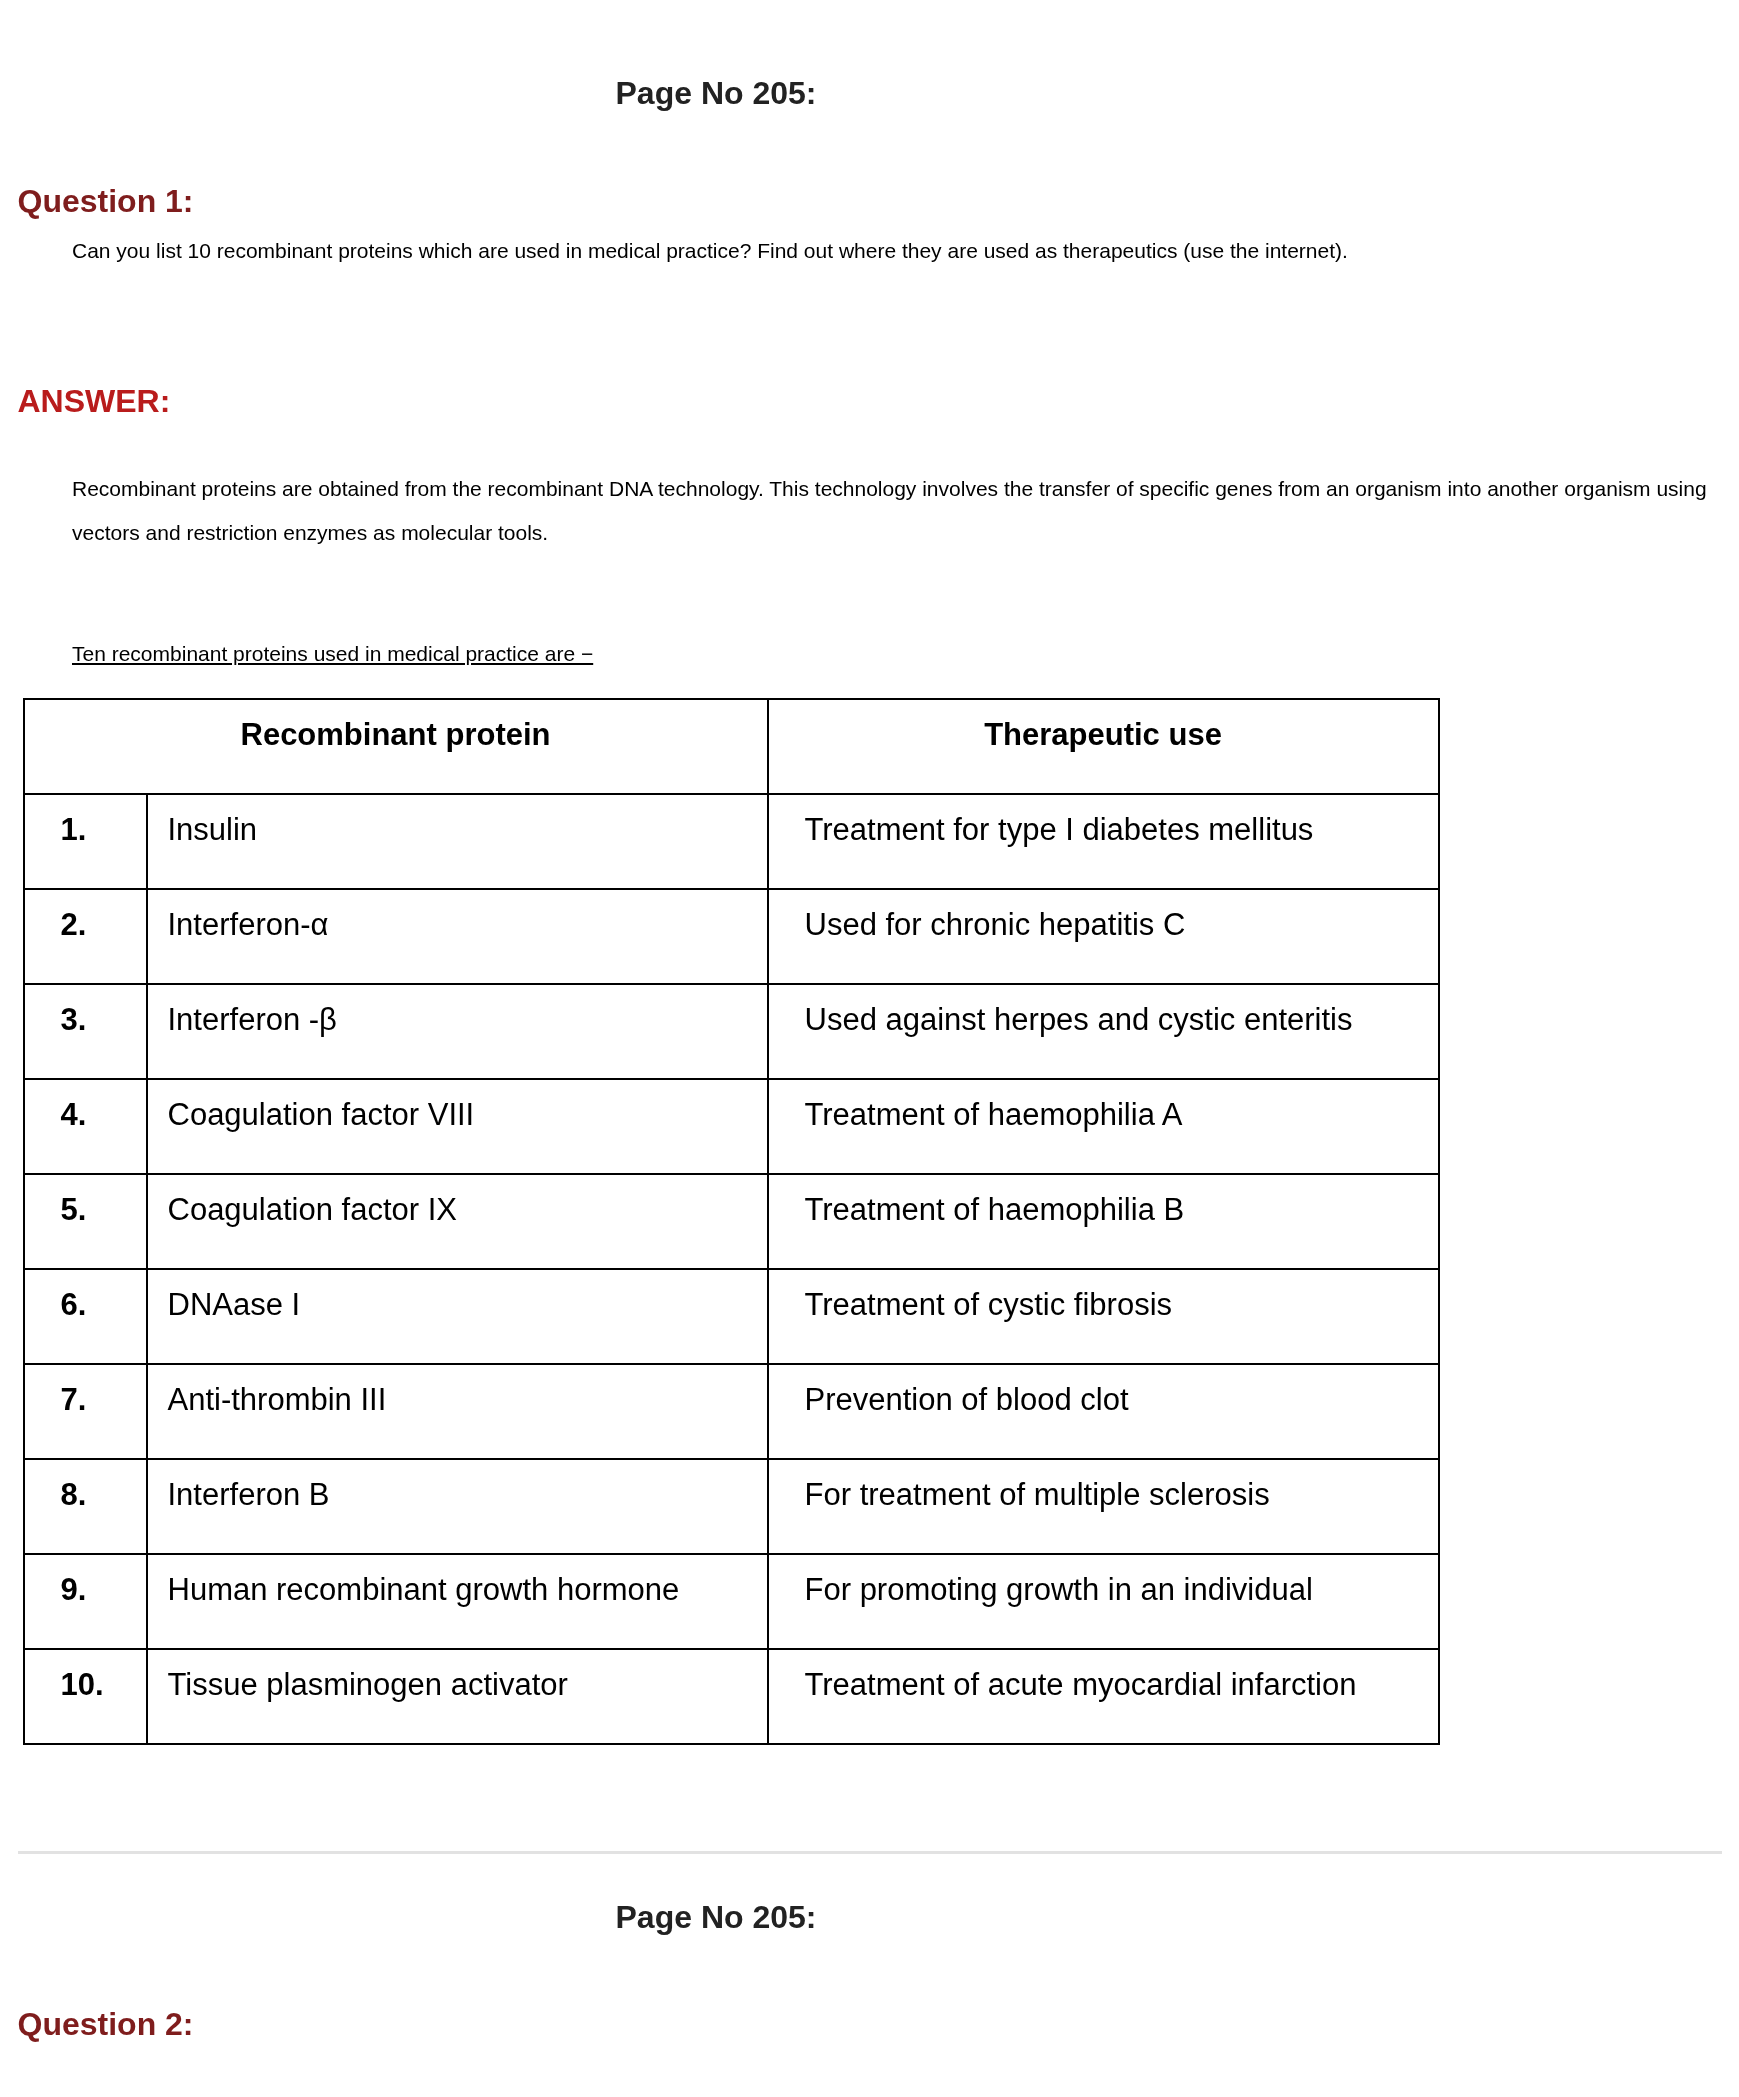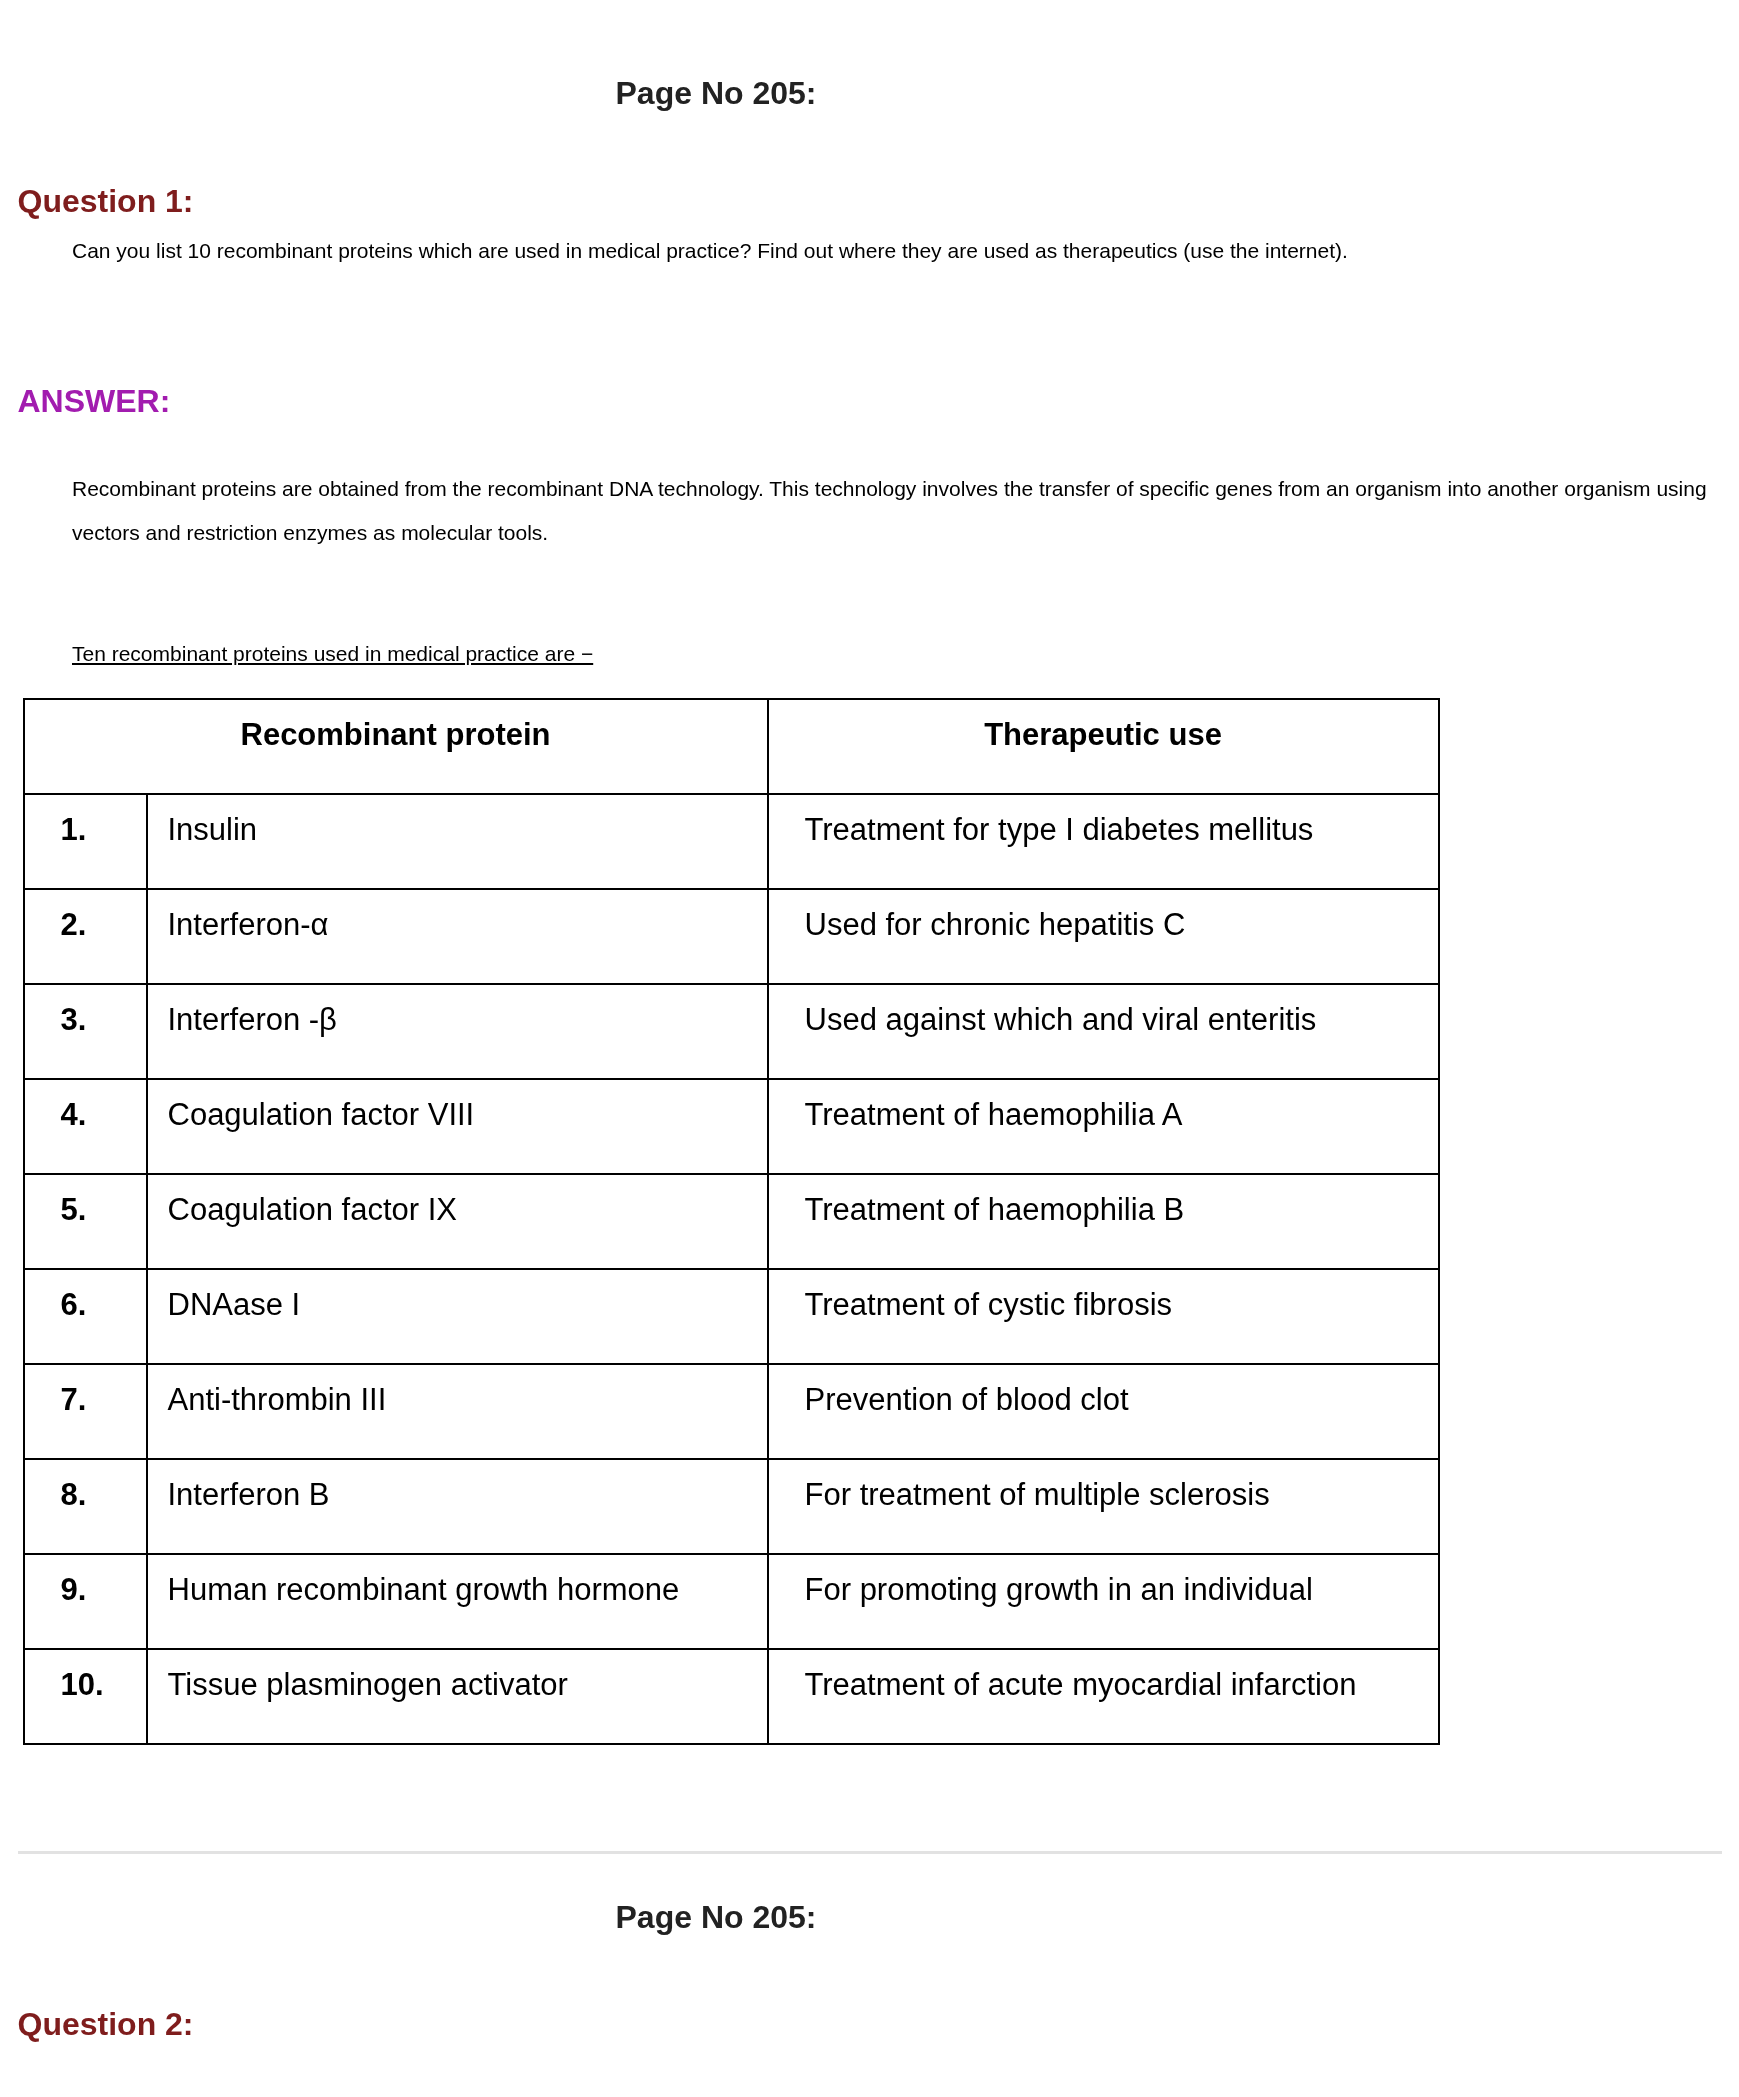--- a/index.html
+++ b/index.html
@@ -33,21 +33,21 @@
       color: #7f1d1d;
       line-height: 36px;
       margin-top: 24px;
     }
     .answer-heading {
       position: absolute;
       left: 17.5px;
       top: 383px;
       font-weight: bold;
       font-size: 32px;
-      color: #a21caf;
+      color: #b91c1c;
       line-height: 36px;
     }
     .para {
       position: absolute;
       left: 72px;
       width: 1635px;
       font-size: 21px;
       line-height: 44px;
       color: #000000;
     }
@@ -138,21 +138,21 @@
       <td class="use">Treatment for type I diabetes mellitus</td>
     </tr>
     <tr>
       <td class="num">2.</td>
       <td class="name">Interferon-α</td>
       <td class="use">Used for chronic hepatitis C</td>
     </tr>
     <tr>
       <td class="num">3.</td>
       <td class="name">Interferon -β</td>
-      <td class="use">Used against which and viral enteritis</td>
+      <td class="use">Used against herpes and cystic enteritis</td>
     </tr>
     <tr>
       <td class="num">4.</td>
       <td class="name">Coagulation factor VIII</td>
       <td class="use">Treatment of haemophilia A</td>
     </tr>
     <tr>
       <td class="num">5.</td>
       <td class="name">Coagulation factor IX</td>
       <td class="use">Treatment of haemophilia B</td>

